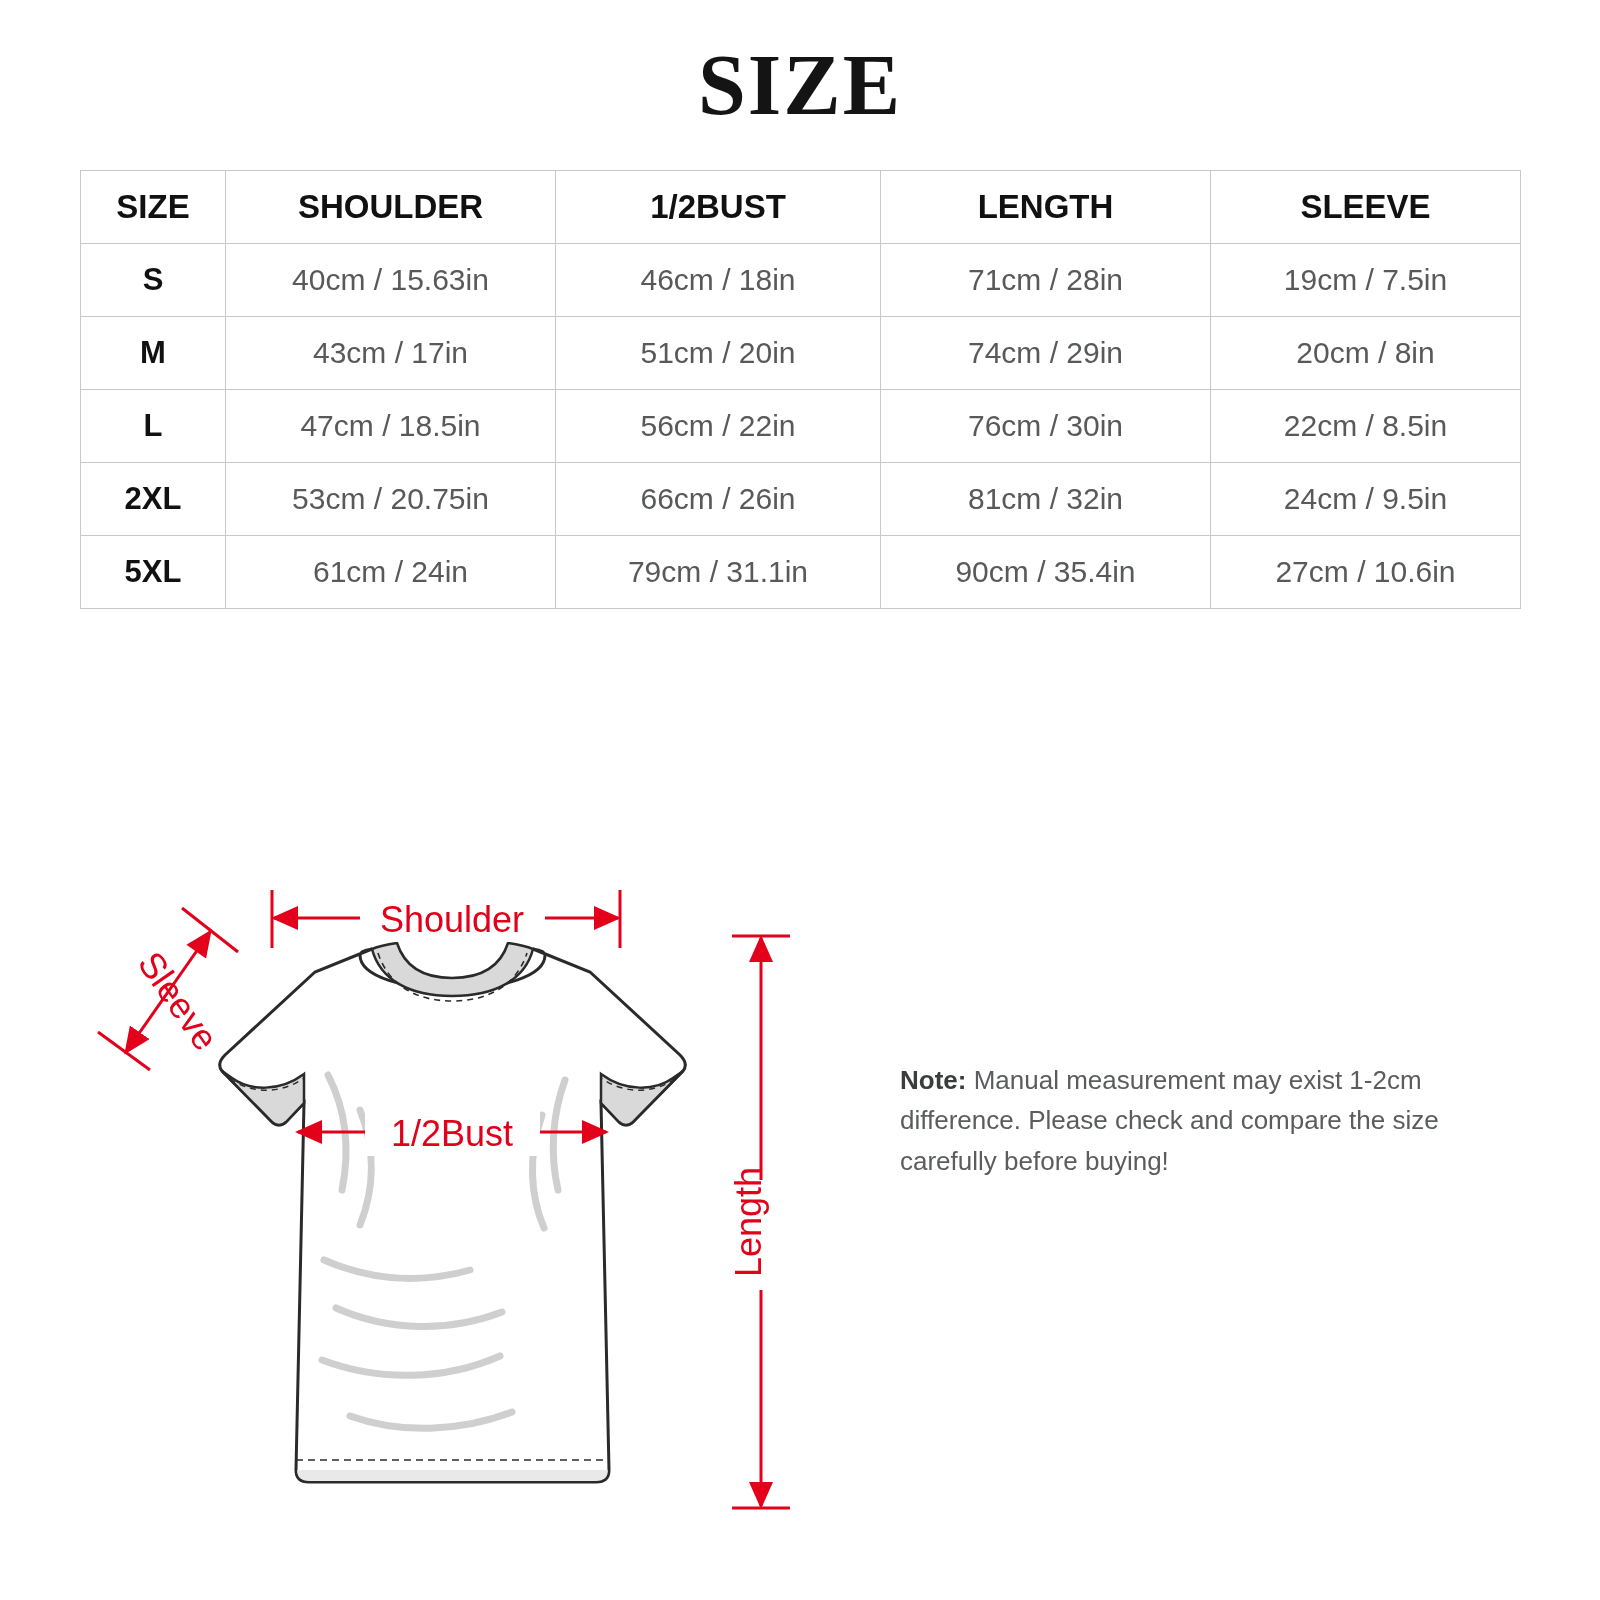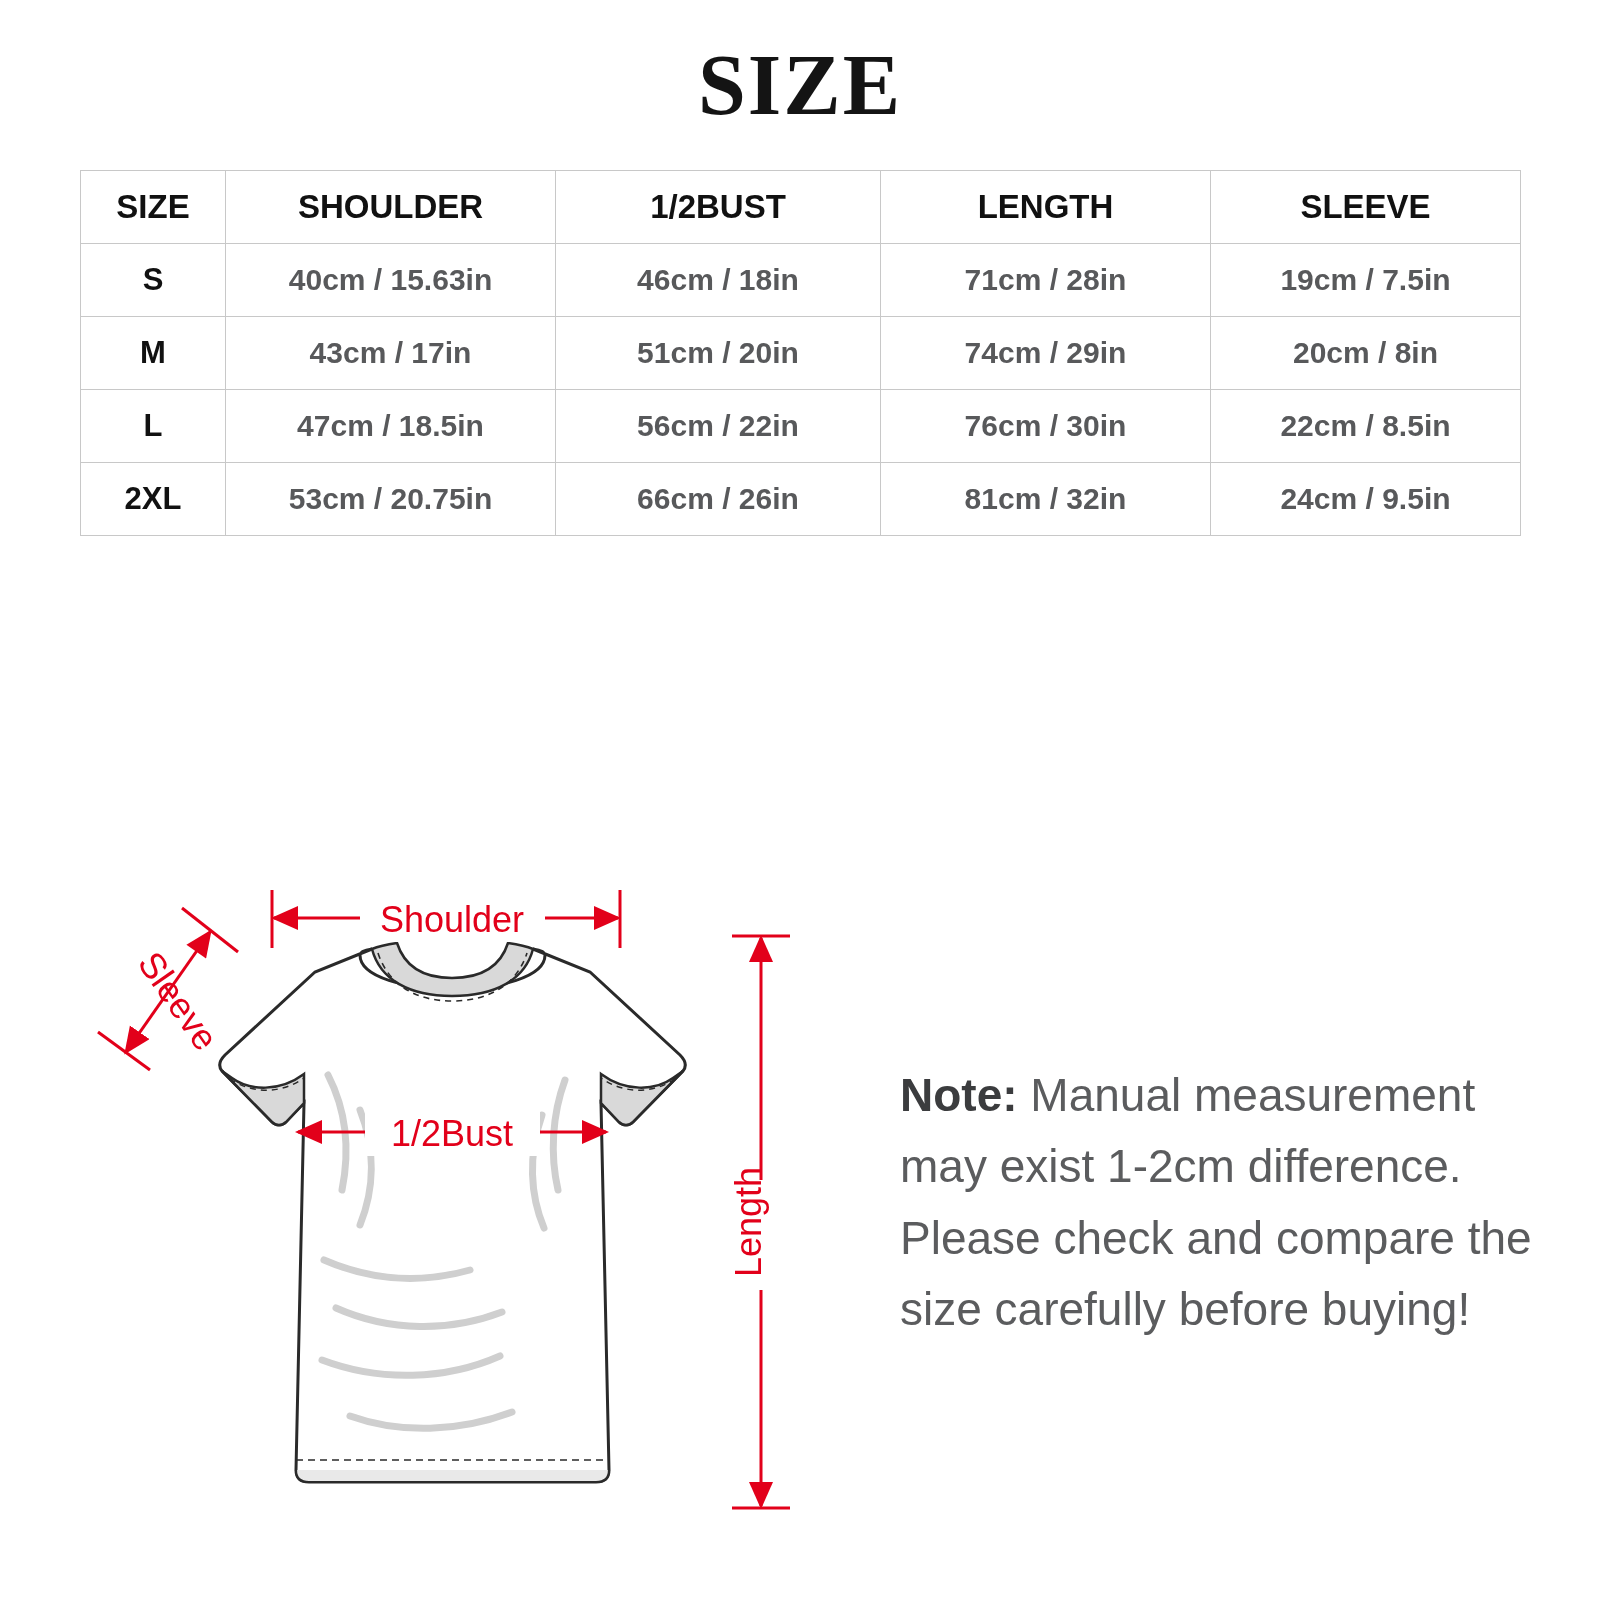--- a/index.html
+++ b/index.html
@@ -48,21 +48,21 @@
     font-weight: bold;
     color: #111111;
   }
   table.size-table td.size-cell {
     font-size: 31px;
     font-weight: bold;
     color: #111111;
   }
   table.size-table td.val-cell {
     font-size: 30px;
-    font-weight: bold;
+    font-weight: normal;
     color: #58595b;
   }
   col.c-size  { width: 145px; }
   col.c-sh    { width: 330px; }
   col.c-bust  { width: 325px; }
   col.c-len   { width: 330px; }
   col.c-slv   { width: 310px; }
 
   
   .lower {
@@ -77,21 +77,21 @@
     left: 60px;
     top: 0;
     width: 800px;
     height: 740px;
   }
   .note {
     position: absolute;
     left: 900px;
     top: 200px;
     width: 640px;
-    font-size: 46px;
+    font-size: 26px;
     line-height: 1.55;
     color: #5b5c5e;
   }
   .note b {
     color: #3b3c3e;
     font-weight: bold;
   }
 </style>
 </head>
 <body>
@@ -137,20 +137,27 @@
         <td class="val-cell">56cm / 22in</td>
         <td class="val-cell">76cm / 30in</td>
         <td class="val-cell">22cm / 8.5in</td>
       </tr>
       <tr>
         <td class="size-cell">2XL</td>
         <td class="val-cell">53cm / 20.75in</td>
         <td class="val-cell">66cm / 26in</td>
         <td class="val-cell">81cm / 32in</td>
         <td class="val-cell">24cm / 9.5in</td>
+      </tr>
+      <tr>
+        <td class="size-cell">5XL</td>
+        <td class="val-cell">61cm / 24in</td>
+        <td class="val-cell">79cm / 31.1in</td>
+        <td class="val-cell">90cm / 35.4in</td>
+        <td class="val-cell">27cm / 10.6in</td>
       </tr>
     </tbody>
   </table>
 </div>
 
 <div class="lower">
 
   <div class="diagram">
     <svg width="800" height="740" viewBox="0 0 800 740">
       <defs>

